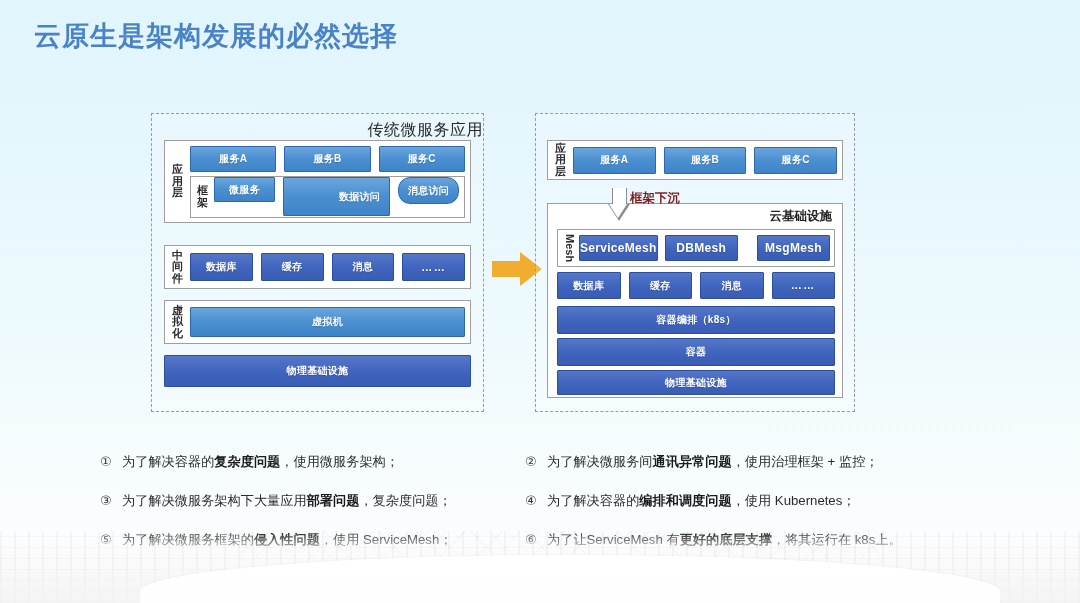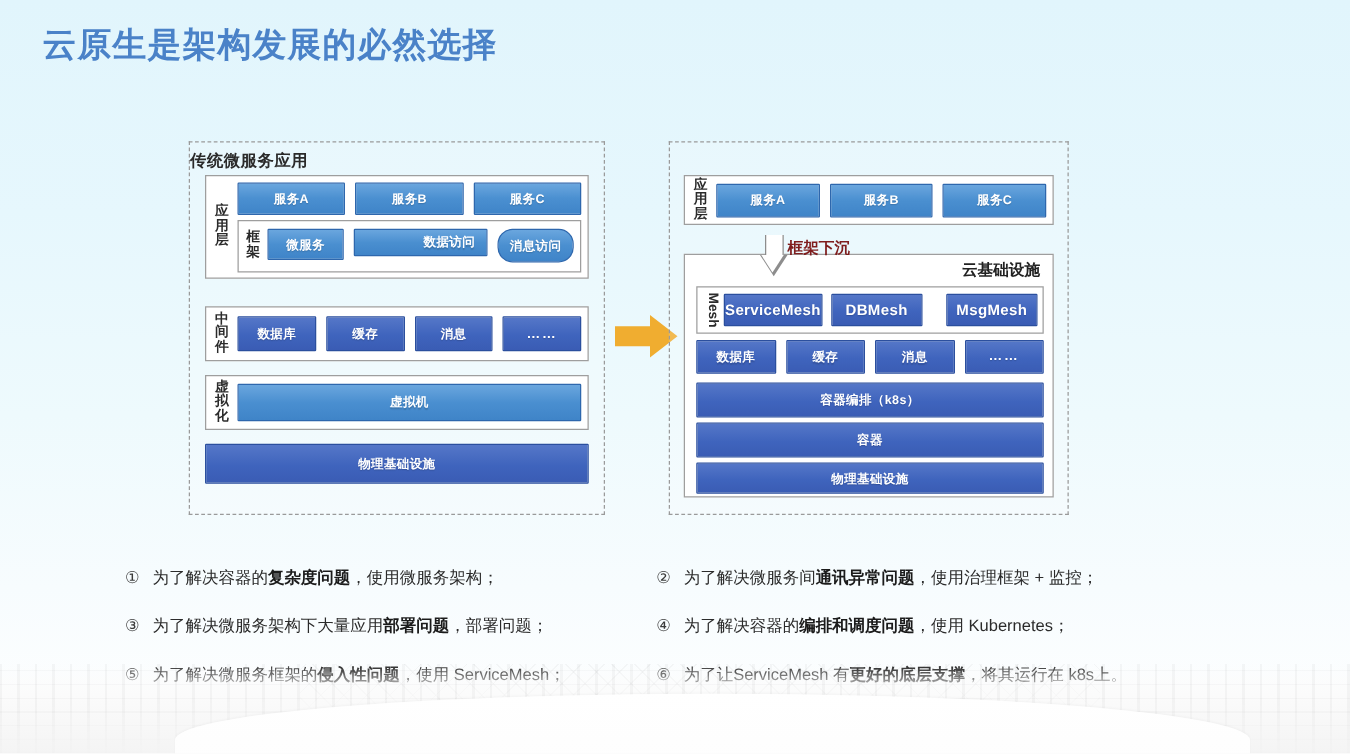--- a/index.html
+++ b/index.html
@@ -28,22 +28,22 @@
     background:linear-gradient(180deg,#ffffff 0%,#fdfdfd 100%);box-shadow:0 -1px 2px rgba(0,0,0,0.03);}
 
   
   .page-title{position:absolute;left:34px;top:18px;font-size:27px;font-weight:bold;
     color:#4a82c8;letter-spacing:1px;}
 
   
   .panel{position:absolute;border:1.6px dashed #9a9a9a;background:rgba(255,255,255,0.16);box-sizing:border-box;}
   #panel-left{left:151px;top:113px;width:333px;height:299px;}
   #panel-right{left:535px;top:113px;width:320px;height:299px;}
-  .panel-title{position:absolute;top:6px;left:0;width:100%;text-align:left;
-    font-size:13px;font-weight:bold;color:#2a2a2a;letter-spacing:.5px;}
+  .panel-title{position:absolute;top:6px;left:0;width:100%;text-align:right;
+    font-size:16px;font-weight:normal;color:#2a2a2a;letter-spacing:.5px;}
   .panel-title.cyan{color:#1fc0da;}
 
   
   .group{position:absolute;box-sizing:border-box;border:1.3px solid #9e9e9e;background:#ffffff;
     display:flex;align-items:center;}
   .vlabel{flex:0 0 auto;width:17px;margin:0 4px 0 4px;font-size:11px;line-height:11.5px;
     color:#2b2b2b;font-weight:bold;text-align:center;letter-spacing:0;}
   .vlabel span{display:block;}
   .vbox{flex:0 0 auto;box-sizing:border-box;border:1.2px solid #9e9e9e;background:#fff;
     display:flex;align-items:center;padding:2px 1px;}
@@ -104,21 +104,21 @@
         <div class="bx" style="flex:1;height:26px;">服务B</div>
         <div class="bx" style="flex:1;height:26px;">服务C</div>
       </div>
       <div class="vbox" style="height:42px;">
         <div class="vlabel" style="width:15px;margin-left:3px;">
           <span>框</span>
           <span>架</span>
         </div>
         <div style="flex:1;display:flex;gap:8px;padding-right:4px;">
           <div class="bx" style="flex:1;height:25px;">微服务</div>
-          <div class="bx" style="flex:1;height:22px;padding-left:46px;">数据访问</div>
+          <div class="bx" style="flex:1;height:39px;padding-left:46px;">数据访问</div>
           <div class="bx" style="flex:1;height:27px;border-radius:12px;">消息访问</div>
         </div>
       </div>
     </div>
   </div>
 
   <div class="group" id="lg-mid" style="left:12px;top:131px;width:307px;height:44px;">
     <div class="vlabel">
       <span>中</span>
       <span>间</span>
@@ -199,21 +199,21 @@
 </div>
 <div class="sink-label">框架下沉</div>
 
 <div class="bullets" id="bullets-left">
   <div class="bullet">
     <span class="num">①</span>
     <span><span>为了解决容器的</span><b>复杂度问题</b><span>，使用微服务架构；</span></span>
   </div>
   <div class="bullet">
     <span class="num">③</span>
-    <span><span>为了解决微服务架构下大量应用</span><b>部署问题</b><span>，部署问题；</span></span>
+    <span><span>为了解决微服务架构下大量应用</span><b>部署问题</b><span>，复杂度问题；</span></span>
   </div>
   <div class="bullet">
     <span class="num">⑤</span>
     <span><span>为了解决微服务框架的</span><b>侵入性问题</b><span>，使用 ServiceMesh；</span></span>
   </div>
 </div>
 
 <div class="bullets" id="bullets-right">
   <div class="bullet">
     <span class="num">②</span>

